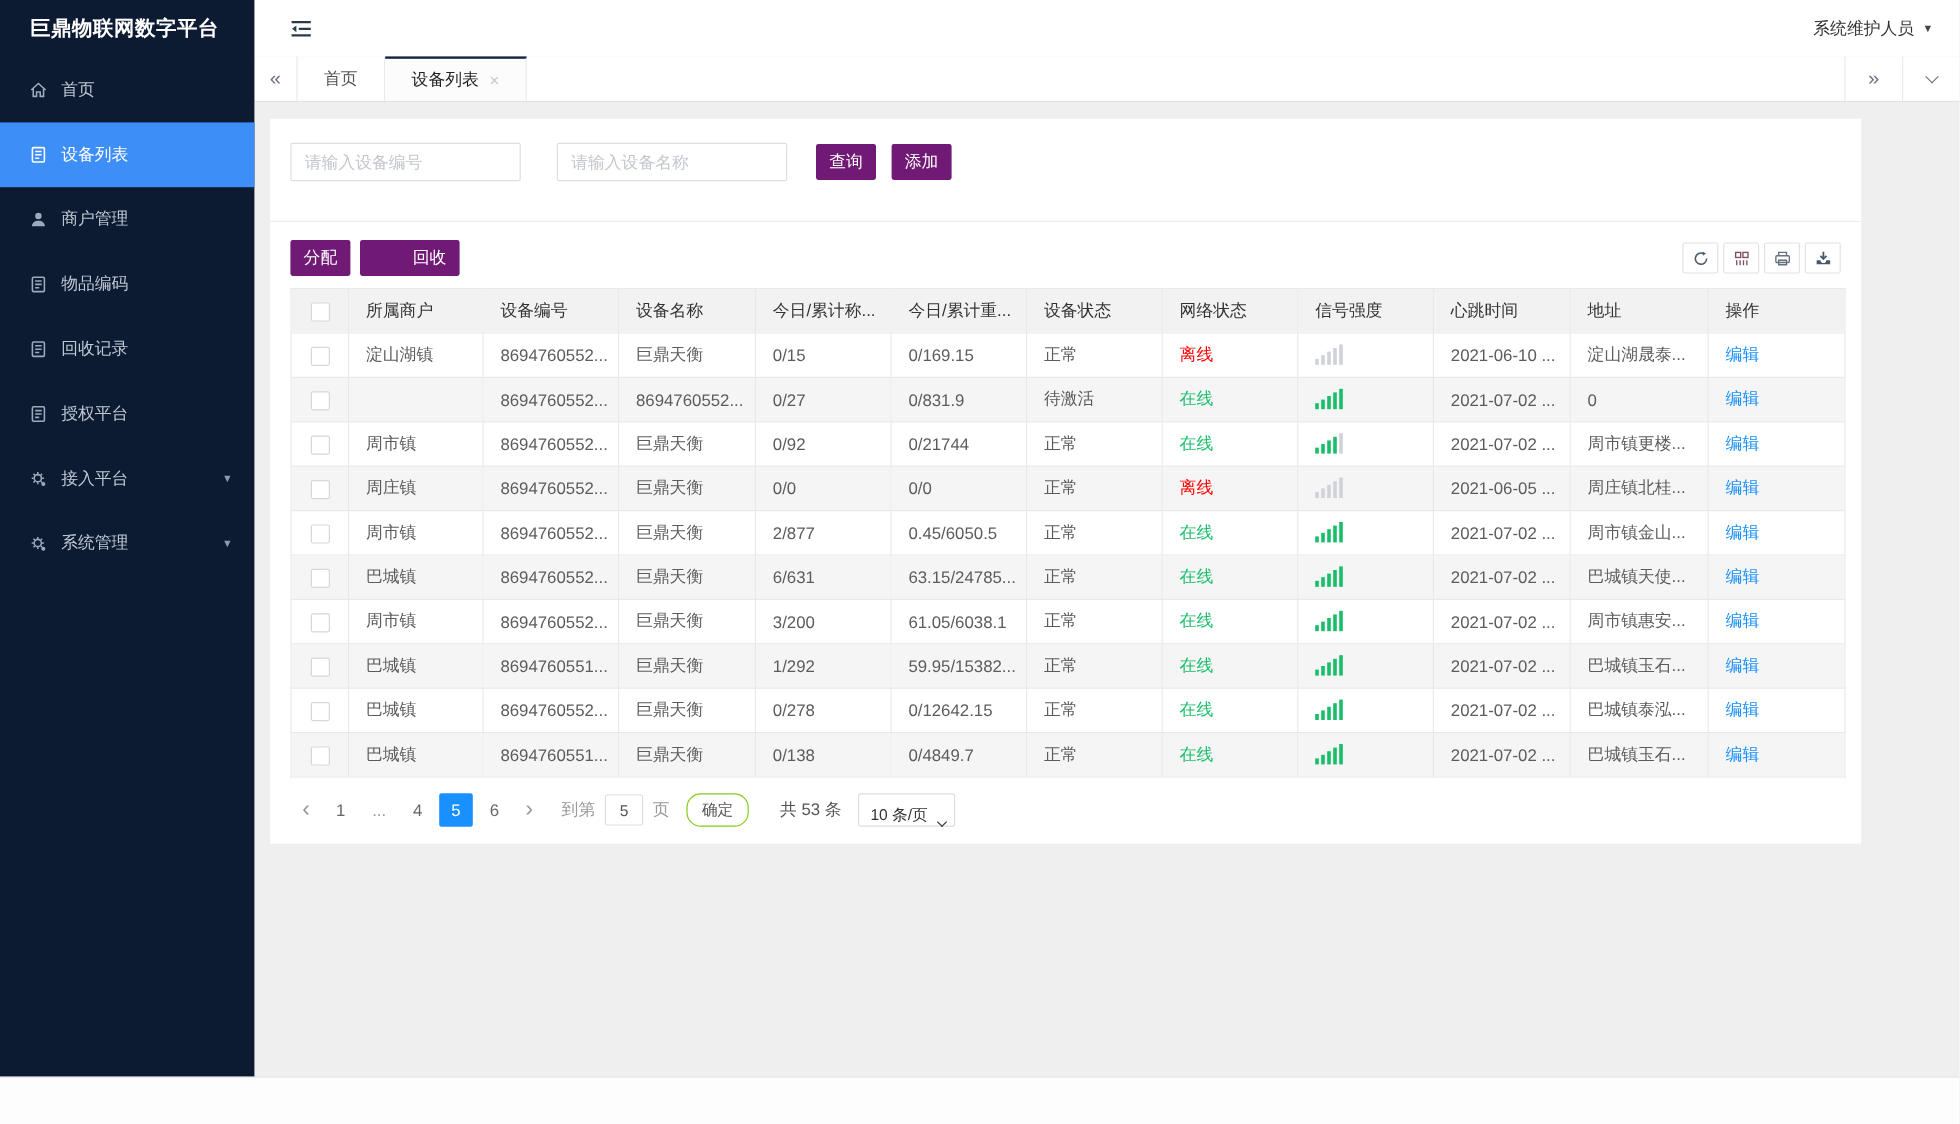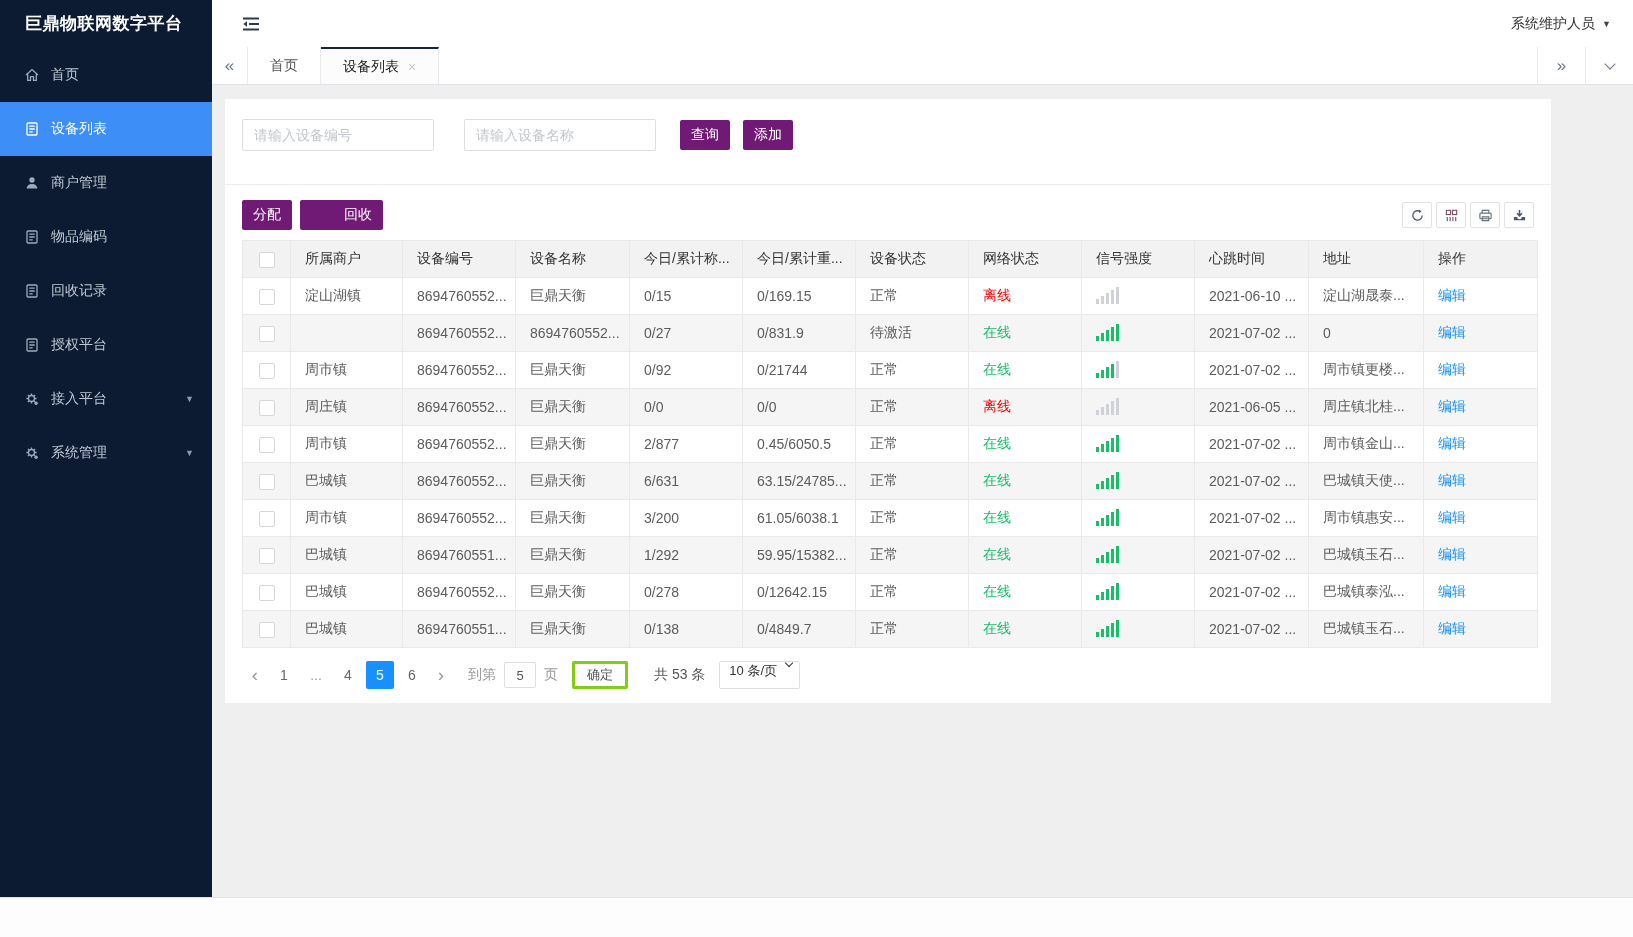--- a/index.html
+++ b/index.html
@@ -65,23 +65,23 @@
 
   
   .pagination { display:flex; align-items:center; margin-top:13px; color:#666; }
   .pg-chev { width:26px; height:28px; display:flex; align-items:center; justify-content:center; font-size:19px; color:#999; cursor:pointer; }
   .page { min-width:28px; height:28px; display:inline-flex; align-items:center; justify-content:center; margin:0 2px; border-radius:2px; cursor:pointer; }
   .page.active { background:#1890ff; color:#fff; cursor:default; }
   .page.dots { color:#999; cursor:default; }
   .goto-label { margin-left:14px; color:#999; }
   .goto-input { width:32px; height:26px; border:1px solid #dcdee2; border-radius:2px; text-align:center; font-size:13px; color:#555; margin:0 8px; outline:none; }
   .unit { color:#999; }
-  .btn-plain { margin-left:14px; height:28px; padding:0 12px; background:#fff; border:3px solid #84cc16; border-radius:2px; color:#555; font-size:13px; cursor:pointer; }
+  .btn-plain { margin-left:14px; height:28px; padding:0 12px; background:#fff; border:1px solid #84cc16; border-radius:12px; color:#555; font-size:13px; cursor:pointer; }
   .total { margin-left:26px; color:#555; }
-  .page-size { margin-left:14px; height:28px; border:1px solid #dcdee2; border-radius:2px; padding:0 22px 0 9px; display:flex; align-items:flex-start; position:relative; cursor:pointer; color:#333; font-size:13px; }
+  .page-size { margin-left:14px; height:28px; border:1px solid #dcdee2; border-radius:2px; padding:0 22px 0 9px; display:flex; align-items:flex-end; position:relative; cursor:pointer; color:#333; font-size:13px; }
   .page-size .chev-down { position:absolute; right:7px; width:6px; height:6px; border-color:#333; margin-top:-2px; }
 
   .bottom-strip { position:absolute; left:0; bottom:0; width:100%; height:40px; background:#fdfdfd; border-top:1px solid #e2e2e2; }
 </style>
 </head>
 <body>
 
 <aside class="sidebar">
   <div class="sidebar-title">巨鼎物联网数字平台</div>
 

